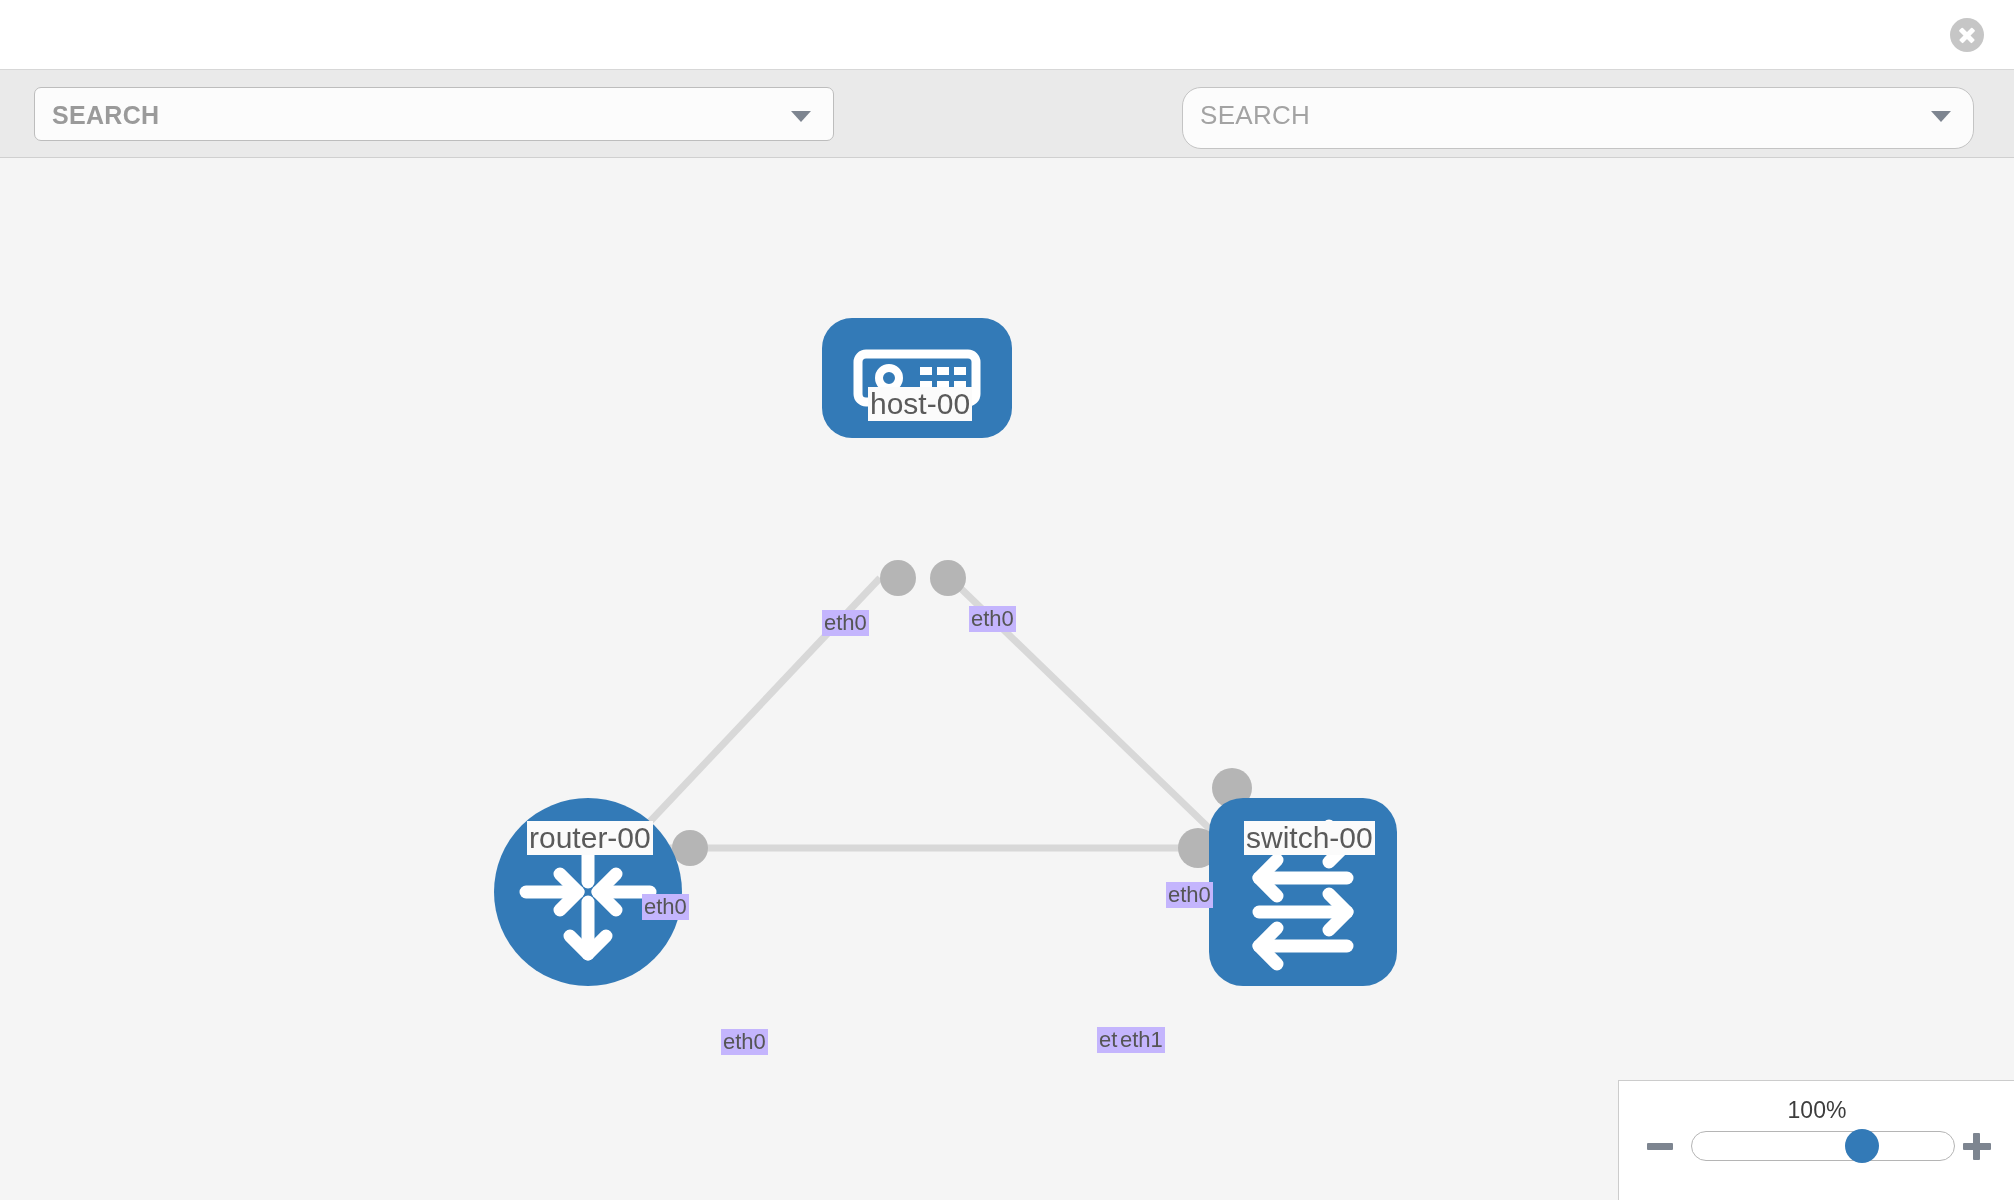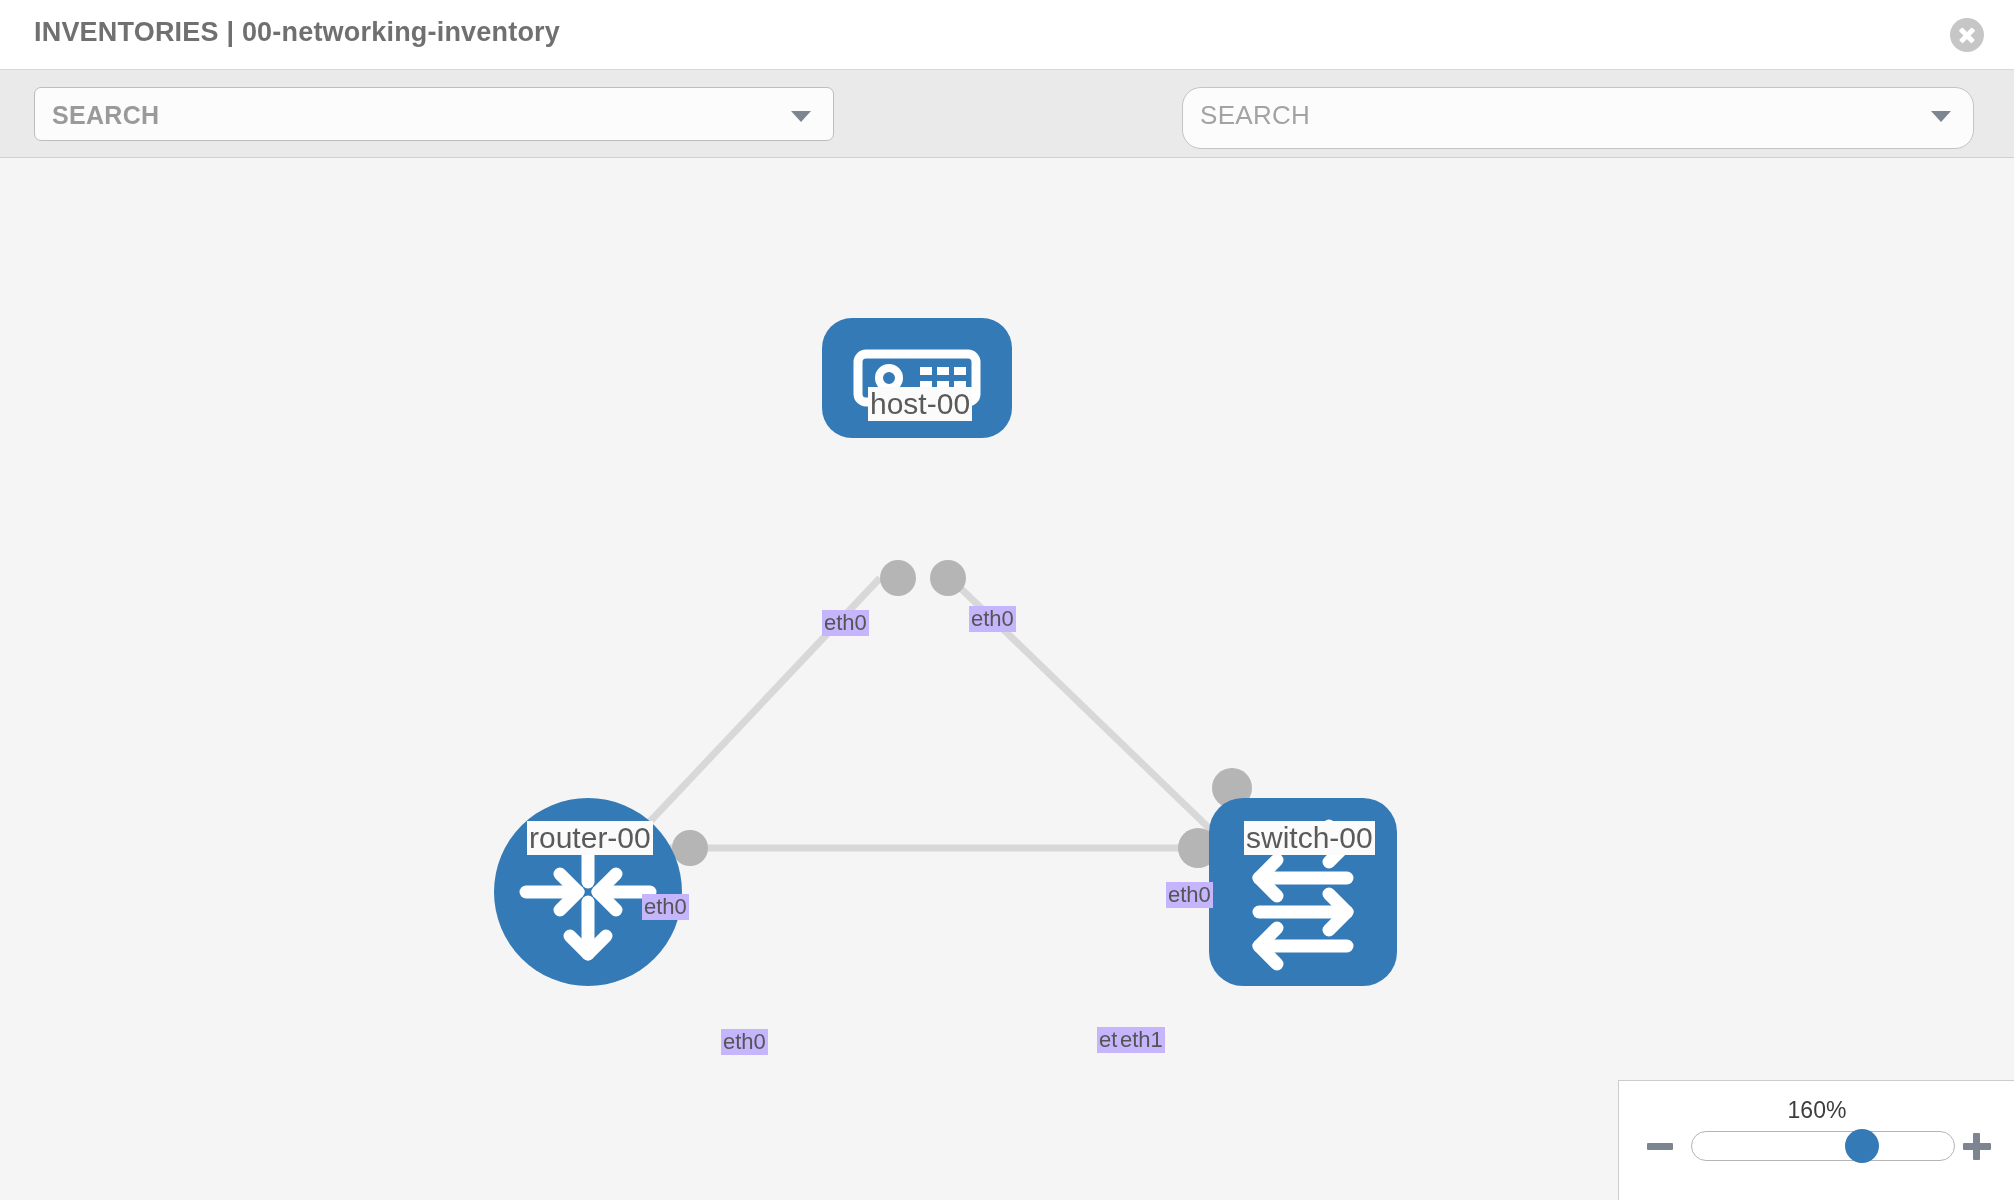--- a/index.html
+++ b/index.html
@@ -231,21 +231,20 @@
     height: 34px;
     border-radius: 50%;
     background: #337ab7;
     cursor: grab;
   }
 </style>
 </head>
 <body>
 
 <div class="header">
-  <div class="page-title">INVENTORIES | 00-networking-inventory</div>
   <div class="close-btn">
     <div class="x1"></div>
     <div class="x2"></div>
   </div>
 </div>
 
 <div class="toolbar">
 
   <div class="actions-select">
     <span class="label">SEARCH</span>
@@ -348,21 +347,21 @@
   <div class="iface-label" style="left:822px; top:452px;">eth0</div>
   <div class="iface-label" style="left:969px; top:448px;">eth0</div>
   <div class="iface-label" style="left:642px; top:736px;">eth0</div>
   <div class="iface-label" style="left:1166px; top:724px;">eth0</div>
   <div class="iface-label" style="left:721px; top:871px;">eth0</div>
   <div class="iface-label" style="left:1097px; top:869px;">eth0</div>
   <div class="iface-label" style="left:1118px; top:869px;">eth1</div>
 </div>
 
 <div class="zoom-panel">
-  <div class="zoom-value">160%</div>
+  <div class="zoom-value">100%</div>
   <div class="zoom-minus"></div>
   <div class="zoom-track"></div>
   <div class="zoom-thumb"></div>
   <div class="zoom-plus">
     <span class="ph"></span>
     <span class="pv"></span>
   </div>
 </div>
 
 </body></html>

